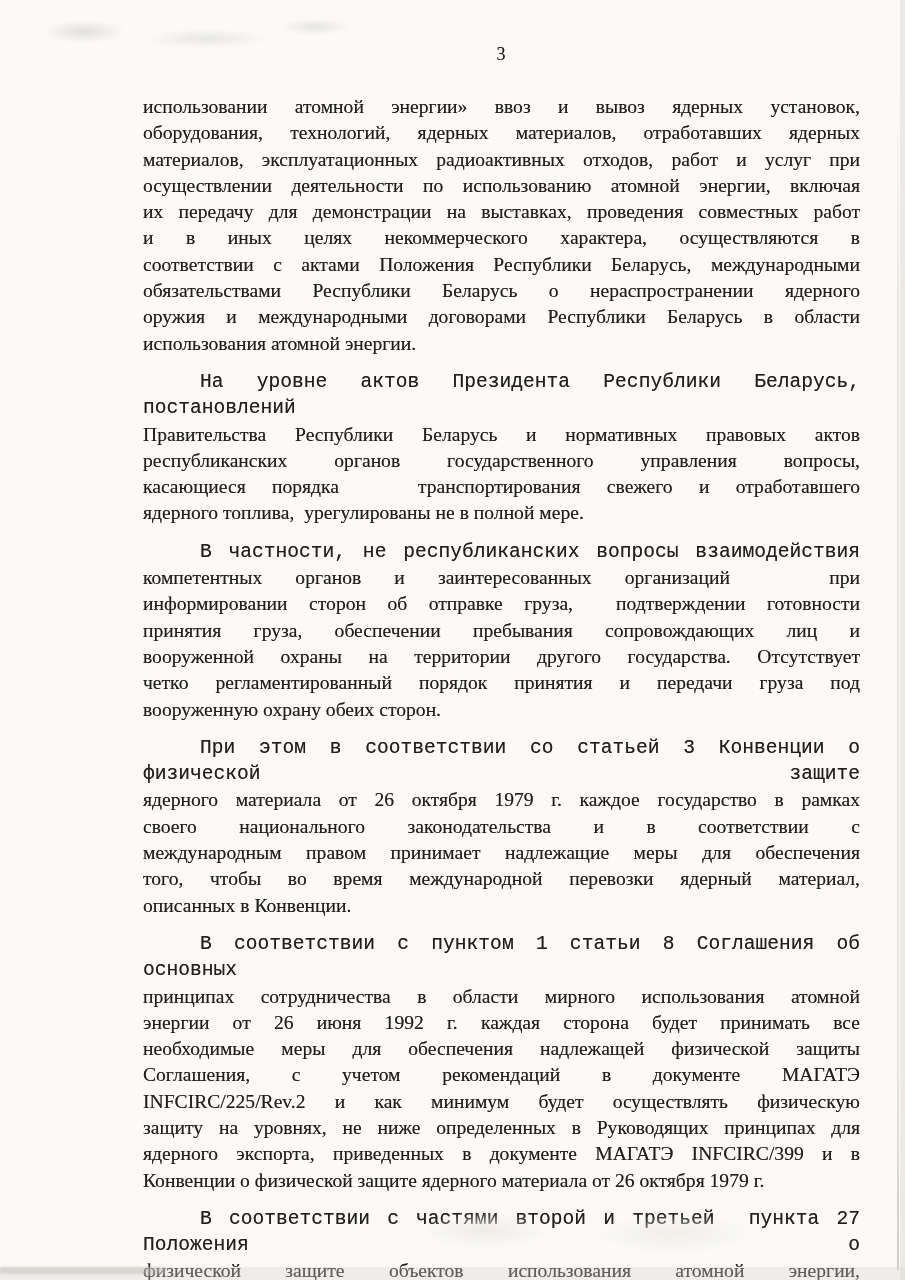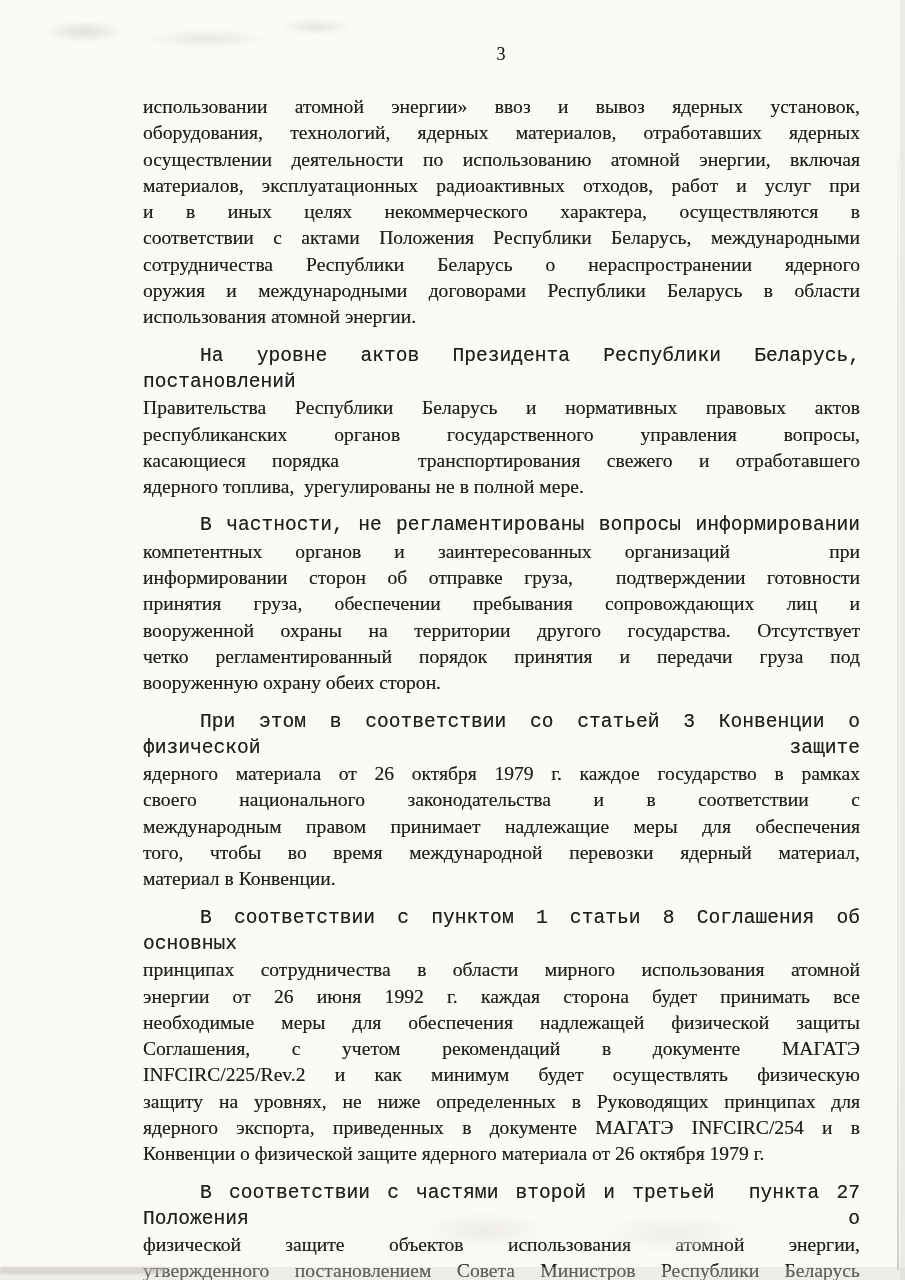--- a/index.html
+++ b/index.html
@@ -116,61 +116,62 @@
 </head>
 <body style="background: rgb(251, 250, 247);">
 
 <div class="page" style="color: rgb(32, 31, 29);">
   <div class="smudge-top-left"></div>
   <div class="page-number">3</div>
   <div class="document-body">
       <div class="paragraph">
         <div class="text-line">использовании атомной энергии» ввоз и вывоз ядерных установок,</div>
         <div class="text-line">оборудования, технологий, ядерных материалов, отработавших ядерных</div>
+        <div class="text-line">материалов, эксплуатационных радиоактивных отходов, работ и услуг при</div>
         <div class="text-line">осуществлении деятельности по использованию атомной энергии, включая</div>
-        <div class="text-line">материалов, эксплуатационных радиоактивных отходов, работ и услуг при</div>
+        <div class="text-line">их передачу для демонстрации на выставках, проведения совместных работ</div>
         <div class="text-line">и в иных целях некоммерческого характера, осуществляются в</div>
         <div class="text-line">соответствии с актами Положения Республики Беларусь, международными</div>
-        <div class="text-line">сотрудничества Республики Беларусь о нераспространении ядерного</div>
+        <div class="text-line">обязательствами Республики Беларусь о нераспространении ядерного</div>
         <div class="text-line">оружия и международными договорами Республики Беларусь в области</div>
         <div class="text-line last">использования атомной энергии.</div>
       </div>
       <div class="paragraph">
         <div class="text-line indent">На уровне актов Президента Республики Беларусь, постановлений</div>
         <div class="text-line">Правительства Республики Беларусь и нормативных правовых актов</div>
         <div class="text-line">республиканских органов государственного управления вопросы,</div>
         <div class="text-line">касающиеся порядка &nbsp;&nbsp;транспортирования свежего и отработавшего</div>
         <div class="text-line last">ядерного топлива, &nbsp;урегулированы не в полной мере.</div>
       </div>
       <div class="paragraph">
-        <div class="text-line indent">В частности, не регламентированы вопросы информировании</div>
+        <div class="text-line indent">В частности, не республиканских вопросы взаимодействия</div>
         <div class="text-line">компетентных органов и заинтересованных организаций &nbsp;&nbsp;при</div>
         <div class="text-line">информировании сторон об отправке груза, &nbsp;подтверждении готовности</div>
         <div class="text-line">принятия груза, обеспечении пребывания сопровождающих лиц и</div>
         <div class="text-line">вооруженной охраны на территории другого государства. Отсутствует</div>
         <div class="text-line">четко регламентированный порядок принятия и передачи груза под</div>
         <div class="text-line last">вооруженную охрану обеих сторон.</div>
       </div>
       <div class="paragraph">
         <div class="text-line indent">При этом в соответствии со статьей 3 Конвенции о физической защите</div>
         <div class="text-line">ядерного материала от 26 октября 1979 г. каждое государство в рамках</div>
         <div class="text-line">своего национального законодательства и в соответствии с</div>
         <div class="text-line">международным правом принимает надлежащие меры для обеспечения</div>
         <div class="text-line">того, чтобы во время международной перевозки ядерный материал,</div>
-        <div class="text-line last">материал в Конвенции.</div>
+        <div class="text-line last">описанных в Конвенции.</div>
       </div>
       <div class="paragraph">
         <div class="text-line indent">В соответствии с пунктом 1 статьи 8 Соглашения об основных</div>
         <div class="text-line">принципах сотрудничества в области мирного использования атомной</div>
         <div class="text-line">энергии от 26 июня 1992 г. каждая сторона будет принимать все</div>
         <div class="text-line">необходимые меры для обеспечения надлежащей физической защиты</div>
         <div class="text-line">Соглашения, с учетом рекомендаций в документе МАГАТЭ</div>
         <div class="text-line">INFCIRC/225/Rev.2 и как минимум будет осуществлять физическую</div>
         <div class="text-line">защиту на уровнях, не ниже определенных в Руководящих принципах для</div>
-        <div class="text-line">ядерного экспорта, приведенных в документе МАГАТЭ INFCIRC/254 и в</div>
+        <div class="text-line">ядерного экспорта, приведенных в документе МАГАТЭ INFCIRC/399 и в</div>
         <div class="text-line last">Конвенции о физической защите ядерного материала от 26 октября 1979 г.</div>
       </div>
       <div class="paragraph">
         <div class="text-line indent">В соответствии с частями второй и третьей &nbsp;пункта 27 Положения о</div>
         <div class="text-line">физической защите объектов использования атомной энергии,</div>
         <div class="text-line">утвержденного постановлением Совета Министров Республики Беларусь</div>
       </div>
     </div>
   <div class="blotch-bottom"></div>
   <div class="edge-right-band"></div>

